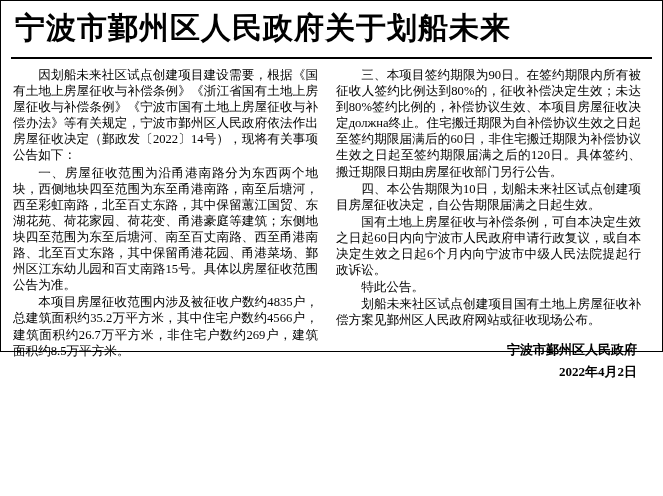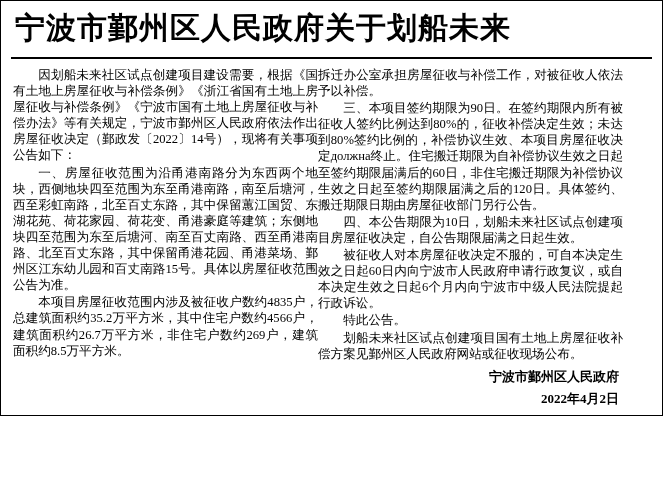--- a/index.html
+++ b/index.html
@@ -9,21 +9,21 @@
   body {
     width: 663px;
     height: 496px;
     background: #ffffff;
     font-family: "Liberation Sans", sans-serif;
     overflow: hidden;
   }
   .page {
     position: relative;
     width: 663px;
-    height: 416px;
+    height: 352px;
     box-sizing: border-box;
     border: 1px solid #000000;
     background: #ffffff;
   }
   .title-block {
     padding: 10px 14px 6px 14px;
   }
   .title-line {
     font-family: "Liberation Serif", serif;
     font-weight: bold;
@@ -35,40 +35,41 @@
     white-space: nowrap;
   }
   .title-rule {
     margin: 6px 10px 0 10px;
     border-top: 2px solid #000000;
   }
   .columns {
     display: flex;
     padding: 8px 12px 0 12px;
     box-sizing: border-box;
+    gap: 18px;
     height: 400px;
   }
   .col {
     width: 305px;
     box-sizing: border-box;
   }
   p.para {
     margin: 0 0 1px 0;
     font-family: "Liberation Serif", serif;
     font-size: 12.6px;
     line-height: 16.1px;
     color: #000000;
     text-align: justify;
     text-justify: inter-ideograph;
   }
   p.indent {
     text-indent: 2em;
   }
   .signature {
-    margin-top: 4px;
+    margin-top: 10px;
     text-align: right;
     font-family: "Liberation Serif", serif;
     font-size: 13px;
     font-weight: bold;
     line-height: 22px;
     color: #000000;
     padding-right: 4px;
   }
 </style>
 </head>
@@ -83,24 +84,23 @@
 
   <div class="columns">
 
     <div class="col">
       <p class="para indent">因划船未来社区试点创建项目建设需要，根据《国有土地上房屋征收与补偿条例》《浙江省国有土地上房屋征收与补偿条例》《宁波市国有土地上房屋征收与补偿办法》等有关规定，宁波市鄞州区人民政府依法作出房屋征收决定（鄞政发〔2022〕14号），现将有关事项公告如下：</p>
       <p class="para indent">一、房屋征收范围为沿甬港南路分为东西两个地块，西侧地块四至范围为东至甬港南路，南至后塘河，西至彩虹南路，北至百丈东路，其中保留蕙江国贸、东湖花苑、荷花家园、荷花变、甬港豪庭等建筑；东侧地块四至范围为东至后塘河、南至百丈南路、西至甬港南路、北至百丈东路，其中保留甬港花园、甬港菜场、鄞州区江东幼儿园和百丈南路15号。具体以房屋征收范围公告为准。</p>
       <p class="para indent">本项目房屋征收范围内涉及被征收户数约4835户，总建筑面积约35.2万平方米，其中住宅户数约4566户，建筑面积约26.7万平方米，非住宅户数约269户，建筑面积约8.5万平方米。</p>
     </div>
 
     <div class="col">
-      <p class="para">拆迁办公室承担房屋征收与补偿工作，对被征收人依法予以补偿。</p>
       <p class="para indent">三、本项目签约期限为90日。在签约期限内所有被征收人签约比例达到80%的，征收补偿决定生效；未达到80%签约比例的，补偿协议生效、本项目房屋征收决定должна终止。住宅搬迁期限为自补偿协议生效之日起至签约期限届满后的60日，非住宅搬迁期限为补偿协议生效之日起至签约期限届满之后的120日。具体签约、搬迁期限日期由房屋征收部门另行公告。</p>
       <p class="para indent">四、本公告期限为10日，划船未来社区试点创建项目房屋征收决定，自公告期限届满之日起生效。</p>
-      <p class="para indent">被征收人对本房屋征收决定不服的，可自本决定生效之日起60日内向宁波市人民政府申请行政复议，或自本决定生效之日起6个月内向宁波市中级人民法院提起行政诉讼。</p>
+      <p class="para indent">国有土地上房屋征收与补偿条例，可自本决定生效之日起60日内向宁波市人民政府申请行政复议，或自本决定生效之日起6个月内向宁波市中级人民法院提起行政诉讼。</p>
       <p class="para indent">特此公告。</p>
       <p class="para indent">划船未来社区试点创建项目国有土地上房屋征收补偿方案见鄞州区人民政府网站或征收现场公布。</p>
 
       <div class="signature">
         <div>宁波市鄞州区人民政府</div>
         <div>2022年4月2日</div>
       </div>
     </div>
 
   </div>

